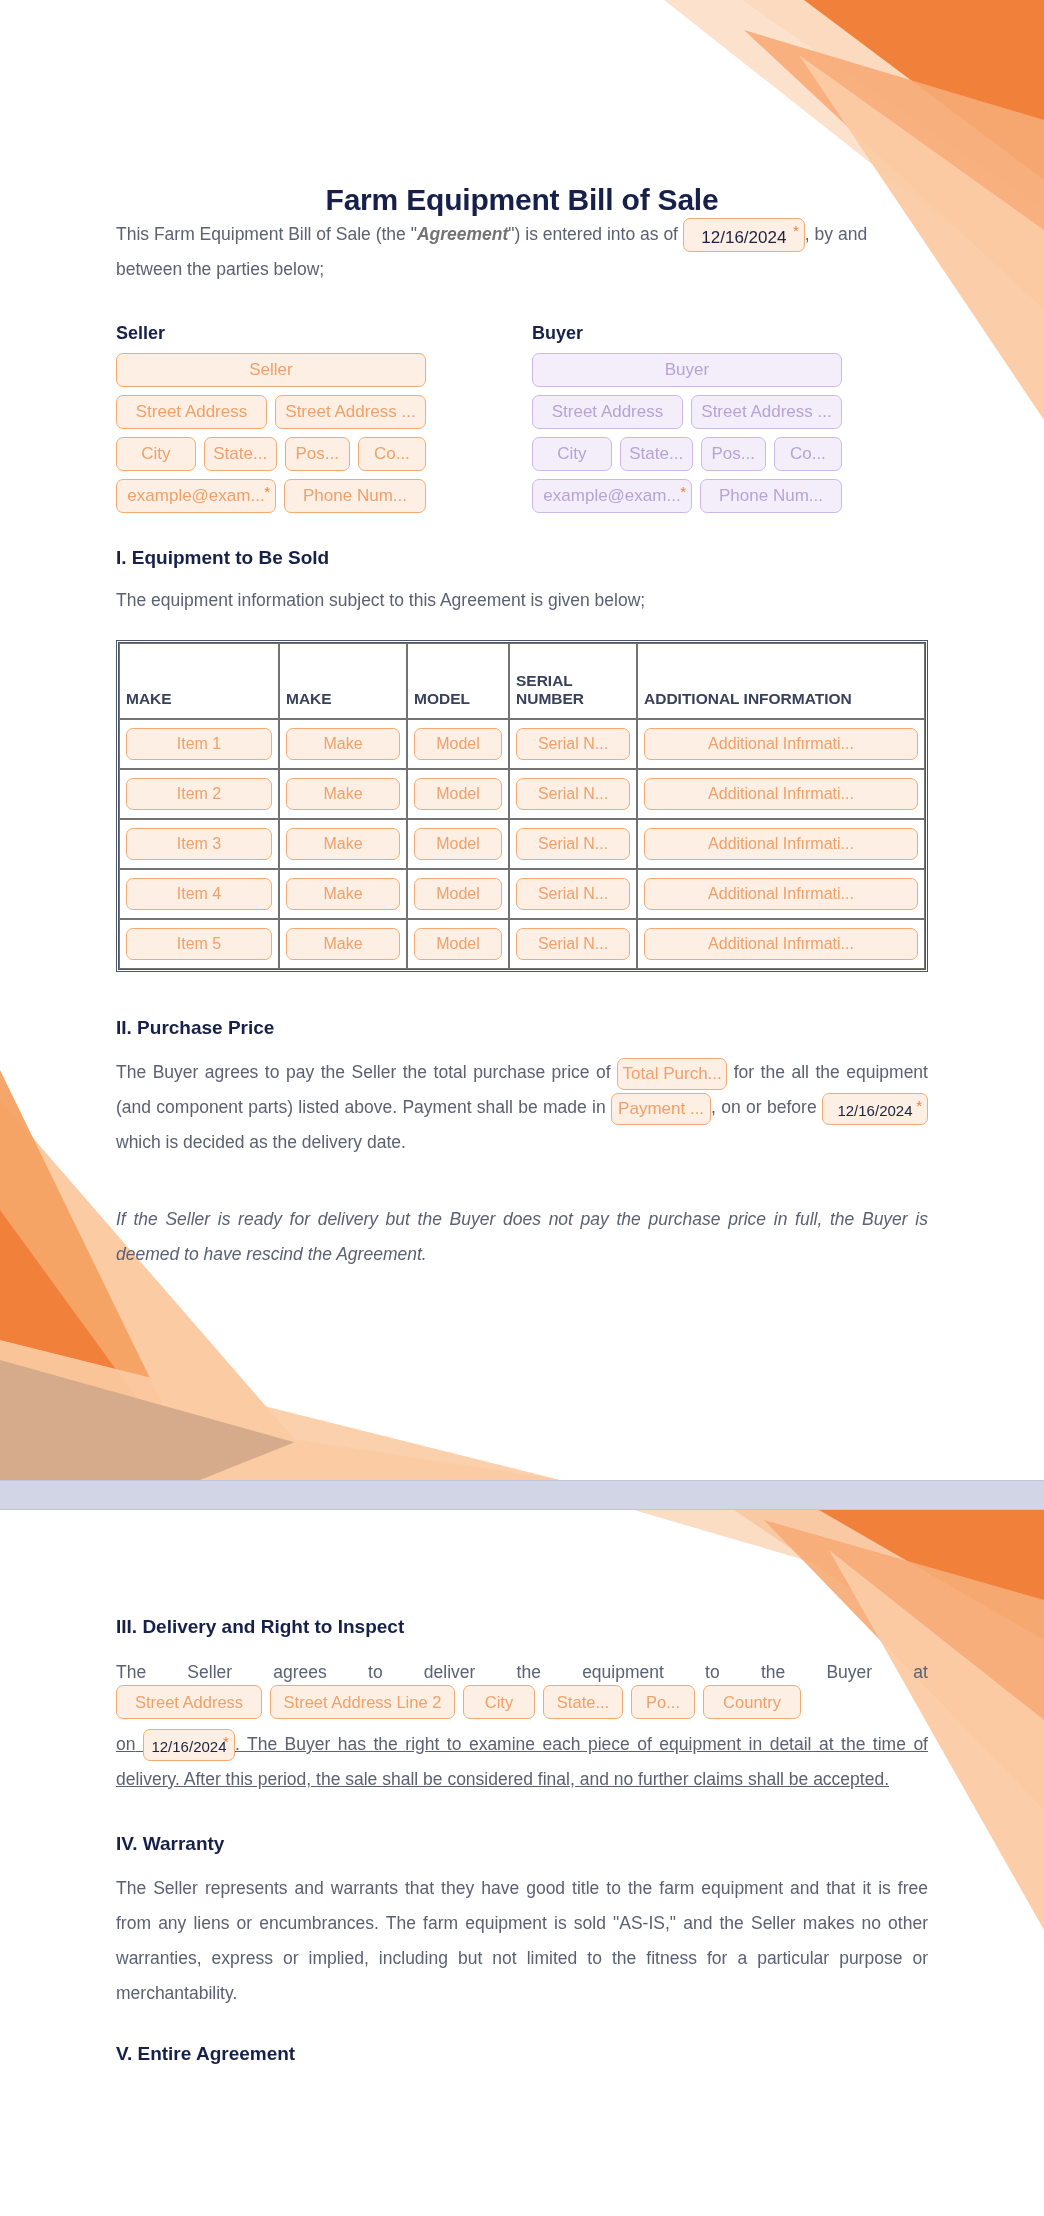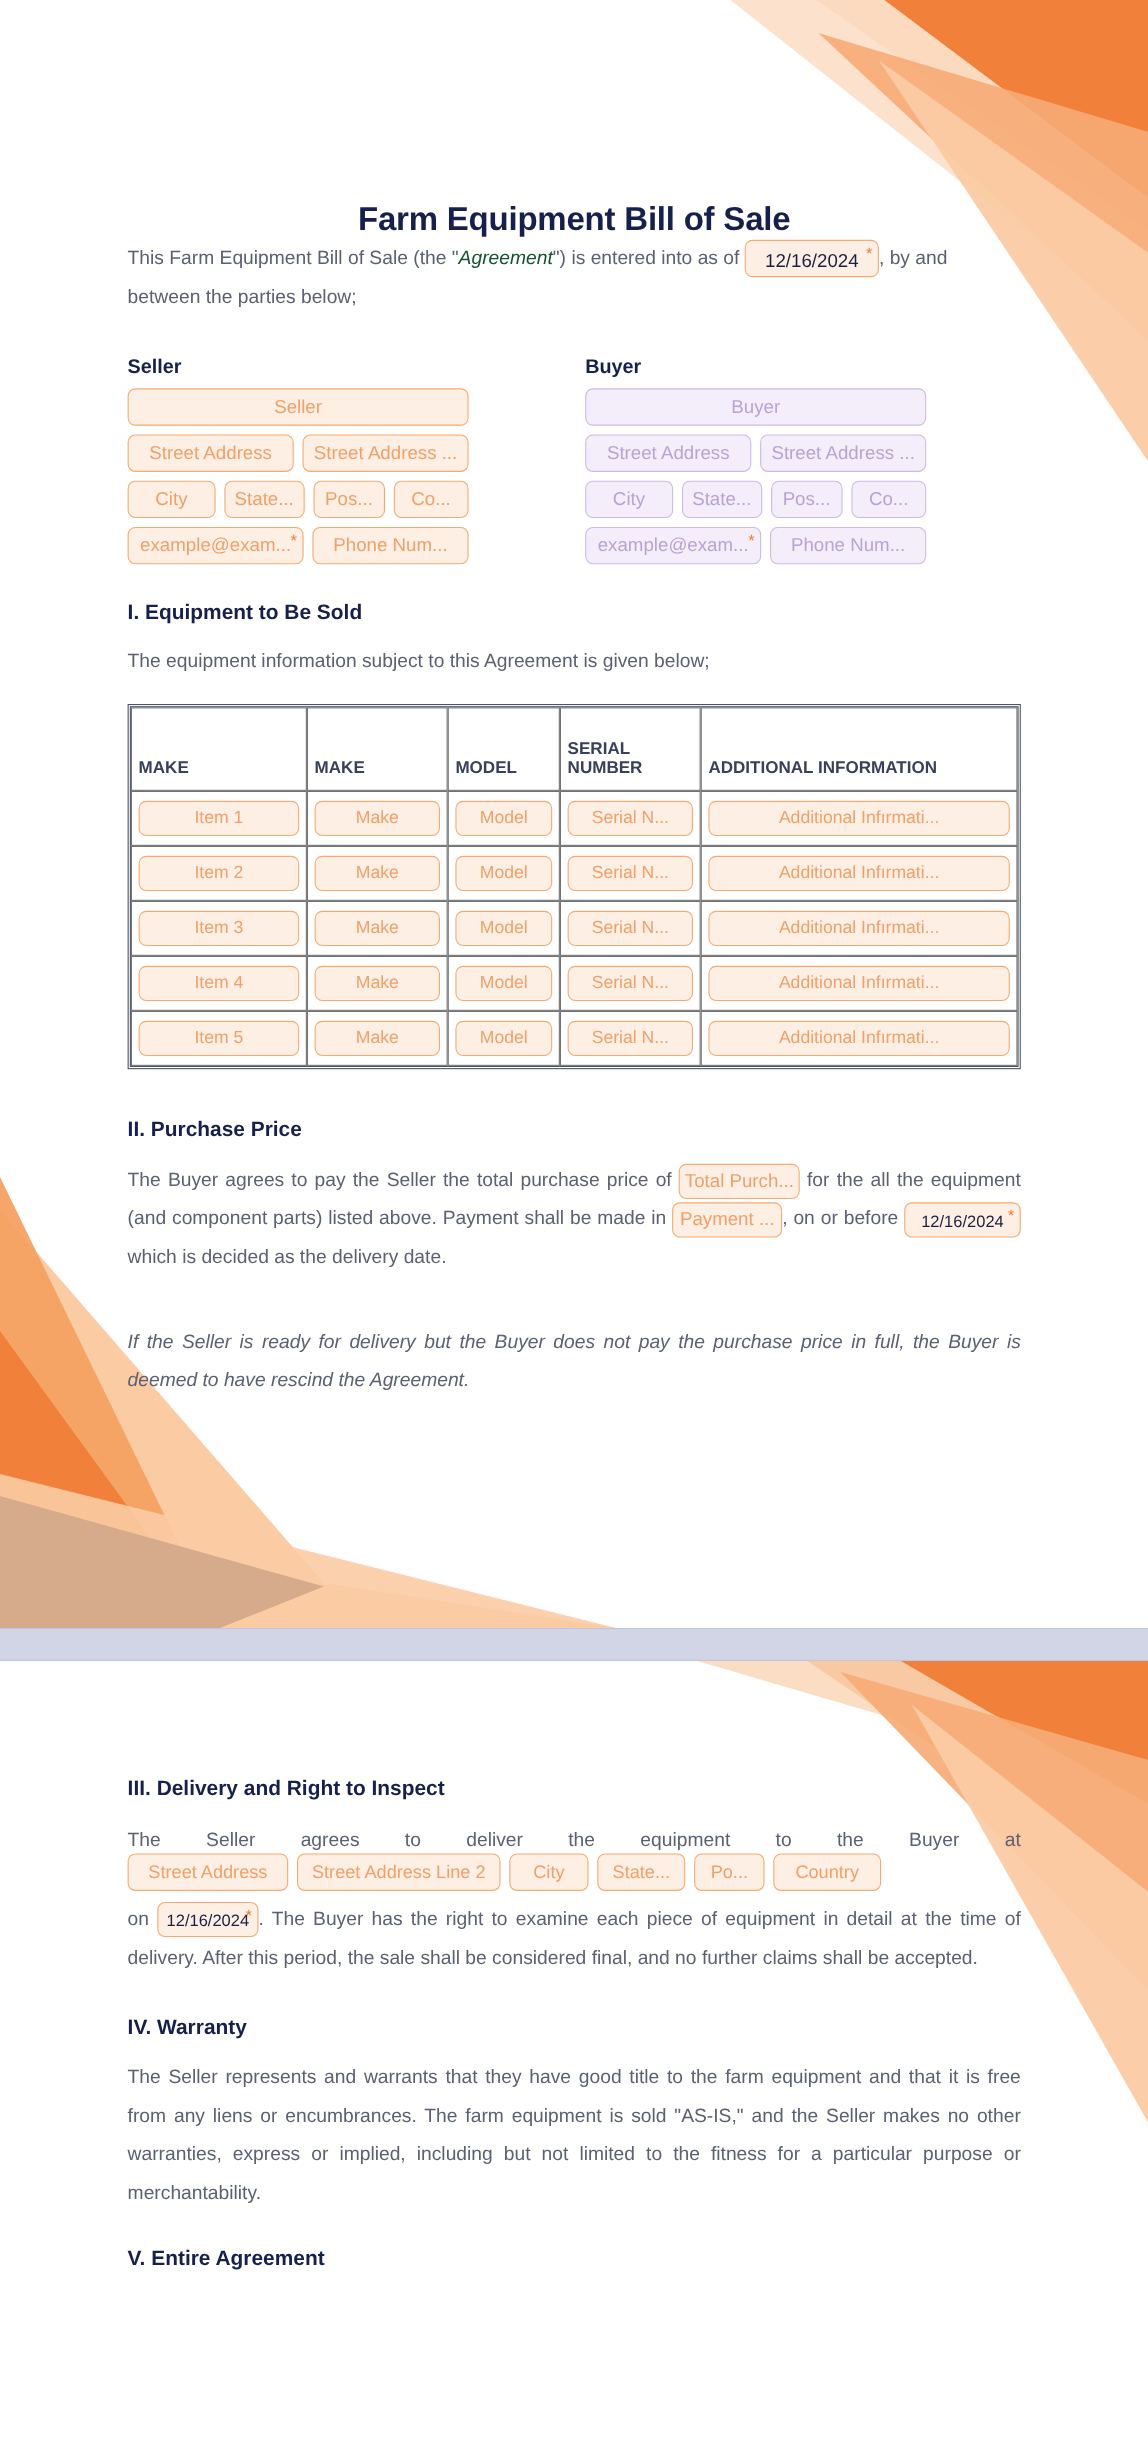--- a/index.html
+++ b/index.html
@@ -60,21 +60,21 @@
   .intro { margin-top: 46px; }
   .intro .line2 { display: block; }
 
   h2.section-head {
     font-size: 19px;
     font-weight: bold;
     color: #16204a;
     margin: 0;
   }
 
-  b.inline-em { color: #14532d; font-style: italic; font-weight: normal; }
+  b.inline-em { color: #737373; font-style: italic; font-weight: bold; }
 
   
   .field {
     display: inline-flex;
     align-items: center;
     justify-content: center;
     position: relative;
     border-radius: 7px;
     font-size: 17px;
     vertical-align: middle;
@@ -377,21 +377,21 @@
 
       <div class="addr-row">
         <span class="field f-orange" style="width:146px;">Street Address</span>
         <span class="field f-orange" style="width:185px;">Street Address Line 2</span>
         <span class="field f-orange" style="width:72px;">City</span>
         <span class="field f-orange" style="width:80px;">State...</span>
         <span class="field f-orange" style="width:64px;">Po...</span>
         <span class="field f-orange" style="width:98px;">Country</span>
       </div>
 
-      <p class="body-text" style="margin-top:8px;">
+      <p class="body-text" style="margin-top:8px;text-decoration:underline;">
         <span>on</span>
         <span class="field f-orange date-field date-sm" style="width:92px;height:32px;">
           <span>12/16/2024</span>
           <span class="req">*</span>
         </span><span>. The Buyer has the right to examine each piece of equipment in detail at the time of delivery. After this period, the sale shall be considered final, and no further claims shall be accepted.</span>
       </p>
 
 
       <h2 class="section-head" style="margin-top:36px;">IV. Warranty</h2>
       <p class="body-text" style="margin-top:16px;">The Seller represents and warrants that they have good title to the farm equipment and that it is free from any liens or encumbrances. The farm equipment is sold "AS-IS," and the Seller makes no other warranties, express or implied, including but not limited to the fitness for a particular purpose or merchantability.</p>

